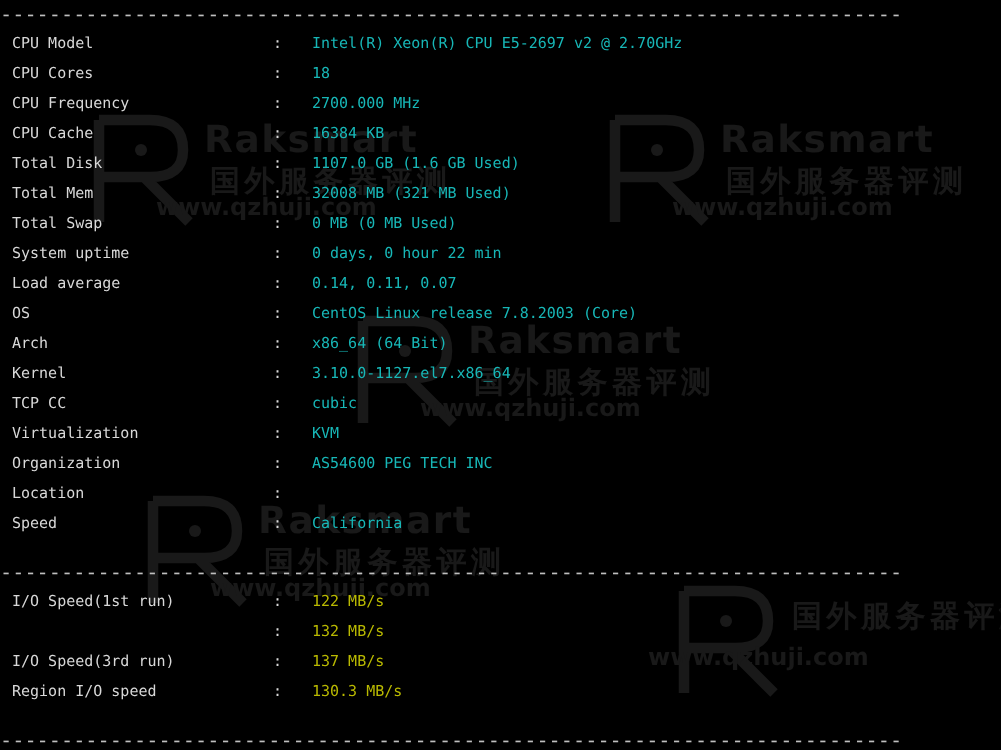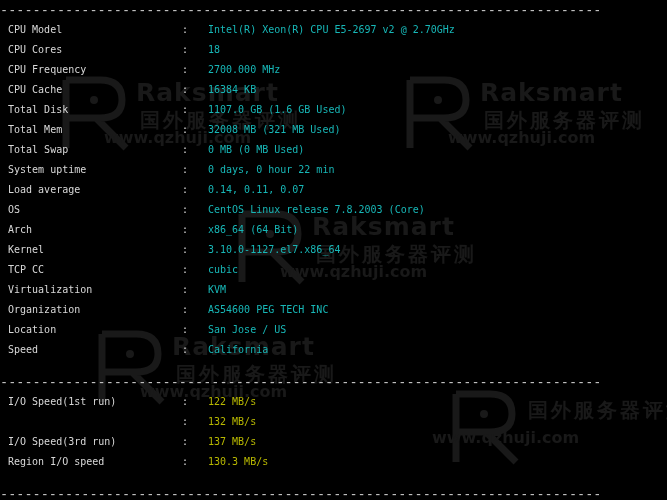--- a/index.html
+++ b/index.html
@@ -158,21 +158,21 @@
         <div class="line"><span class="col c-label white">Total Mem</span><span class="col c-colon white">:</span><span class="col c-value cyan">32008 MB (321 MB Used)</span></div>
         <div class="line"><span class="col c-label white">Total Swap</span><span class="col c-colon white">:</span><span class="col c-value cyan">0 MB (0 MB Used)</span></div>
         <div class="line"><span class="col c-label white">System uptime</span><span class="col c-colon white">:</span><span class="col c-value cyan">0 days, 0 hour 22 min</span></div>
         <div class="line"><span class="col c-label white">Load average</span><span class="col c-colon white">:</span><span class="col c-value cyan">0.14, 0.11, 0.07</span></div>
         <div class="line"><span class="col c-label white">OS</span><span class="col c-colon white">:</span><span class="col c-value cyan">CentOS Linux release 7.8.2003 (Core)</span></div>
         <div class="line"><span class="col c-label white">Arch</span><span class="col c-colon white">:</span><span class="col c-value cyan">x86_64 (64 Bit)</span></div>
         <div class="line"><span class="col c-label white">Kernel</span><span class="col c-colon white">:</span><span class="col c-value cyan">3.10.0-1127.el7.x86_64</span></div>
         <div class="line"><span class="col c-label white">TCP CC</span><span class="col c-colon white">:</span><span class="col c-value cyan">cubic</span></div>
         <div class="line"><span class="col c-label white">Virtualization</span><span class="col c-colon white">:</span><span class="col c-value cyan">KVM</span></div>
         <div class="line"><span class="col c-label white">Organization</span><span class="col c-colon white">:</span><span class="col c-value cyan">AS54600 PEG TECH INC</span></div>
-        <div class="line"><span class="col c-label white">Location</span><span class="col c-colon white">:</span><span class="col c-value cyan">San Jose / US</span></div>
+        <div class="line"><span class="col c-label white">Location</span><span class="col c-colon white">:</span></div>
         <div class="line"><span class="col c-label white">Speed</span><span class="col c-colon white">:</span><span class="col c-value cyan">California</span></div>
       </div>
 
     <div class="spacer"></div>
 
     <div class="rule">--------------------------------------------------------------------------</div>
 
     <div id="io-block">
         <div class="line"><span class="col c-label white">I/O Speed(1st run)</span><span class="col c-colon white">:</span><span class="col c-value yellow">122 MB/s</span></div>
         <div class="line"><span class="col c-colon white">:</span><span class="col c-value yellow">132 MB/s</span></div>

